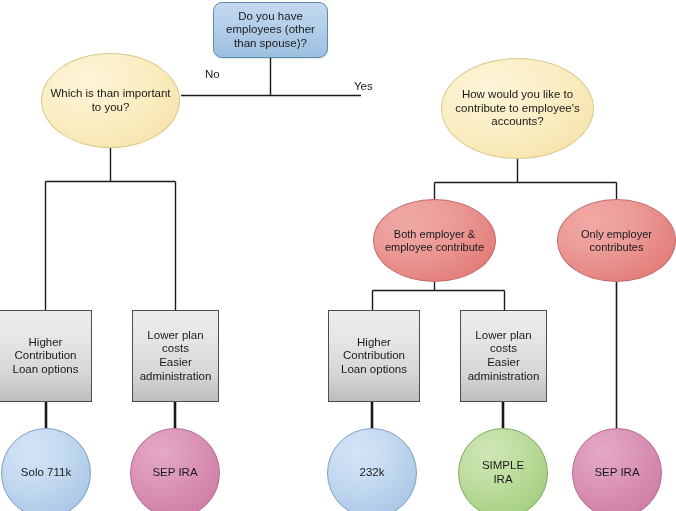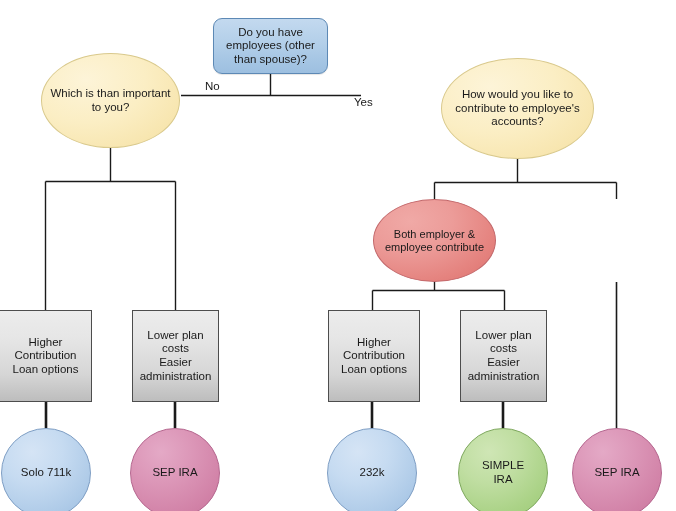--- a/index.html
+++ b/index.html
@@ -10,21 +10,20 @@
   .node{position:absolute;display:flex;align-items:center;justify-content:center;text-align:center;color:#1a1a1a;box-sizing:border-box;}
   .node .lbl{display:block;line-height:1.18;padding:0 4px;white-space:pre-line;}
 
   
   .qbox{
     border-radius:9px;
     border:1px solid #5d89b5;
     background:linear-gradient(180deg,#c3d9ef 0%,#b3cfe9 45%,#a6c6e4 75%,#9dbfe0 100%);
     font-size:11.5px;
     box-shadow:0 1px 1px rgba(0,0,0,0.10);
-    margin-top:16px;
   }
   
   .yell{
     border-radius:50%;
     border:1px solid #d9c98c;
     background:radial-gradient(ellipse at 32% 28%, #fdf4d8 0%, #fbeec4 45%, #f7e5ae 80%, #f4dfa2 100%);
     font-size:11.5px;
   }
   
   .rell{
@@ -86,39 +85,42 @@
     </g>
 
     <g stroke="#1a1a1a" fill="none" stroke-width="2.6" stroke-linecap="butt">
       <path d="M46 402 L46 428"></path>
       <path d="M175 402 L175 428"></path>
       <path d="M372 402 L372 428"></path>
       <path d="M503 402 L503 428"></path>
     </g>
   </svg>
 
-  <div class="edge-label" style="left:205px;top:80px;text-align:center;">No</div>
-  <div class="edge-label" style="left:354px;top:96px;">Yes</div>
+  <div class="edge-label" style="left:205px;top:68px;text-align:center;">No</div>
+  <div class="edge-label" style="left:354px;top:80px;">Yes</div>
 
   <div class="node qbox" style="left:213px;top:2px;width:115px;height:56px;">
     <span class="lbl">Do you have employees (other than spouse)?</span>
   </div>
 
   <div class="node yell" style="left:41px;top:53px;width:139px;height:95px;">
     <span class="lbl">Which is than important to you?</span>
   </div>
 
   <div class="node yell" style="left:441px;top:58px;width:153px;height:101px;">
     <span class="lbl">How would you like to contribute to employee's accounts?</span>
   </div>
 
   <div class="node rell" style="left:373px;top:199px;width:123px;height:83px;">
     <span class="lbl">Both employer &amp; employee contribute</span>
   </div>
 
+  <div class="node rell" style="left:557px;top:199px;width:119px;height:83px;">
+    <span class="lbl">Only employer contributes</span>
+  </div>
 
   <div class="node gbox" style="left:-1px;top:310px;width:93px;height:92px;">
     <span class="lbl">Higher
 Contribution
 Loan options</span>
   </div>
 
   <div class="node gbox" style="left:132px;top:310px;width:87px;height:92px;">
     <span class="lbl">Lower plan
 costs

